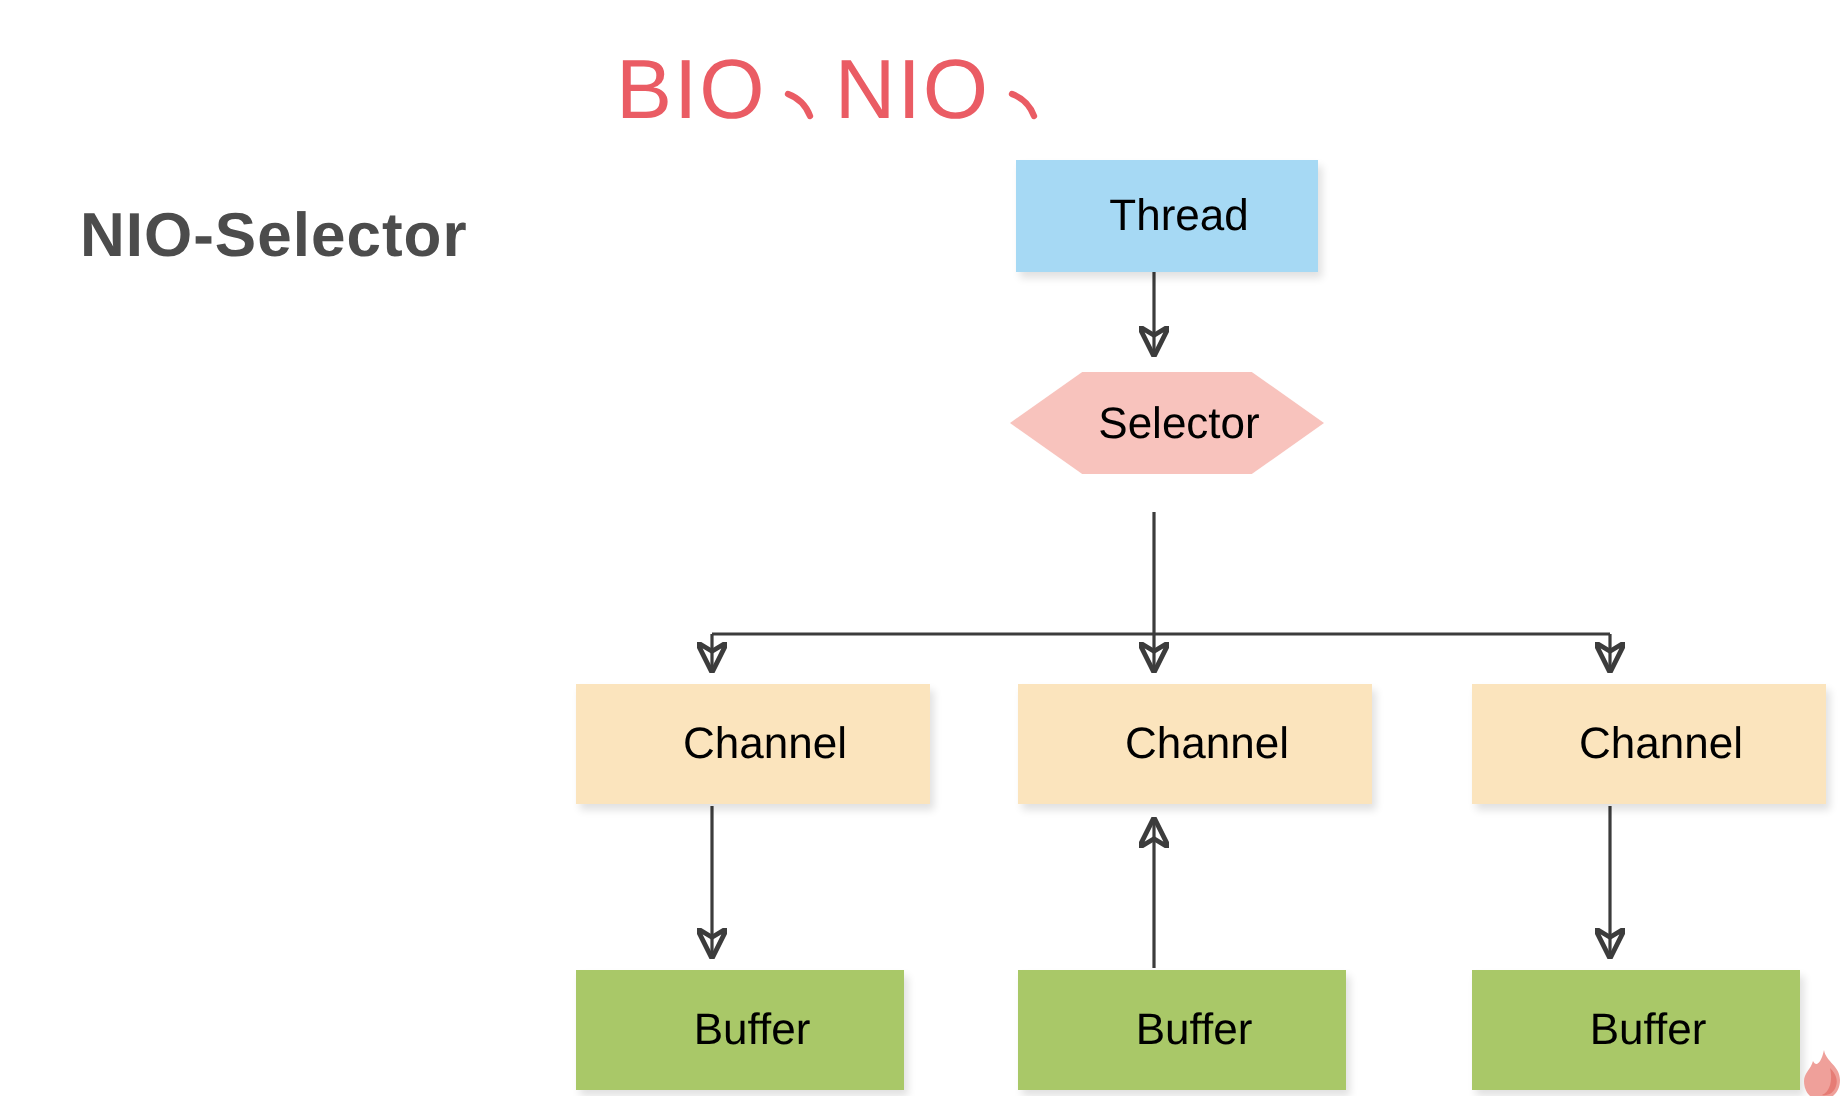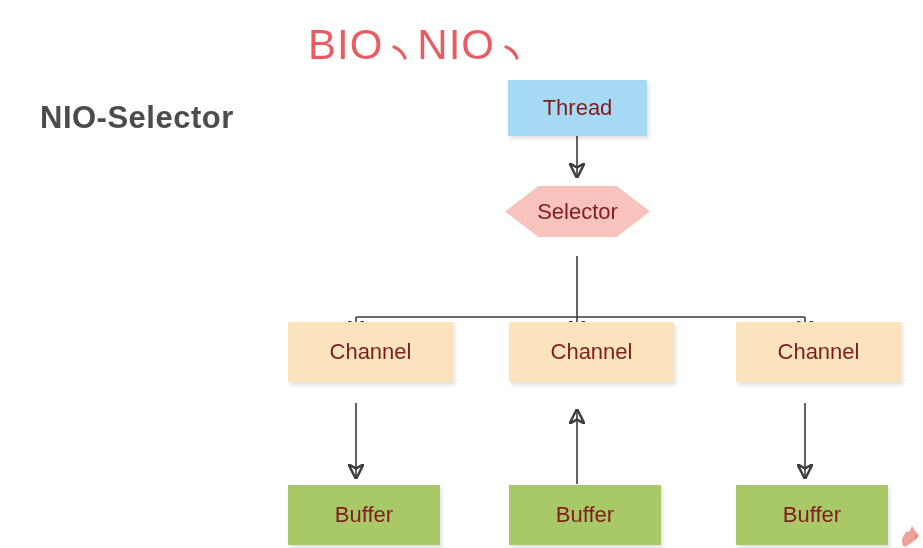--- a/index.html
+++ b/index.html
@@ -1,46 +1,46 @@
 <!DOCTYPE html>
 <html><head>
 <meta charset="utf-8">
 <style>
   html,body{margin:0;padding:0;background:#ffffff;}
   .canvas{
     position:relative;width:923px;height:548px;background:#ffffff;
-    overflow:hidden;font-family:"Liberation Sans", sans-serif;border-radius:27px;
+    overflow:hidden;font-family:"Liberation Sans", sans-serif;
   }
   
   .title{
     position:absolute;left:308px;top:22px;margin:0;
     display:flex;align-items:baseline;
     font-size:42px;font-weight:400;line-height:1.1;color:#ea5c64;
     letter-spacing:1px;
   }
   .title .comma{display:inline-block;width:34px;height:14px;position:relative;top:0px;}
   .title .comma svg{position:absolute;left:9px;bottom:-2px;}
   
   .subtitle{
     position:absolute;left:40px;top:100px;
     font-size:31px;color:#4c4c4c;font-weight:600;letter-spacing:0.5px;
   }
   
   .node{
     position:absolute;display:flex;align-items:center;justify-content:center;
-    font-size:22px;color:#7f1d1d;
+    font-size:22px;color:#000000;padding-left:12px;
   }
   .rectnode{box-shadow:2px 3px 4px rgba(0,0,0,0.12);}
   .thread  {left:508px;top:80px;width:139px;height:56px;background:#a6d9f4;}
   .selector{
     left:505px;top:186px;width:145px;height:51px;background:#f8c3bd;
     clip-path:polygon(0% 50%, 23% 0%, 77% 0%, 100% 50%, 77% 100%, 23% 100%);
     filter:drop-shadow(2px 3px 2px rgba(0,0,0,0.18));
   }
-  .channel{width:165px;height:60px;top:322px;background:#fbe4bd;}
+  .channel{width:165px;height:60px;top:342px;background:#fbe4bd;}
   .buffer {width:152px;height:60px;top:485px;background:#a9c868;}
   .col-left  {left:288px;}
   .col-mid   {left:509px;}
   .col-right {left:736px;}
   
   .edges{position:absolute;left:0;top:0;width:923px;height:548px;pointer-events:none;}
   .edges path{stroke:#3c3c3c;stroke-width:1.6;fill:none;}
   
   .watermark{position:absolute;left:898px;top:524px;width:26px;height:26px;}
 </style>

